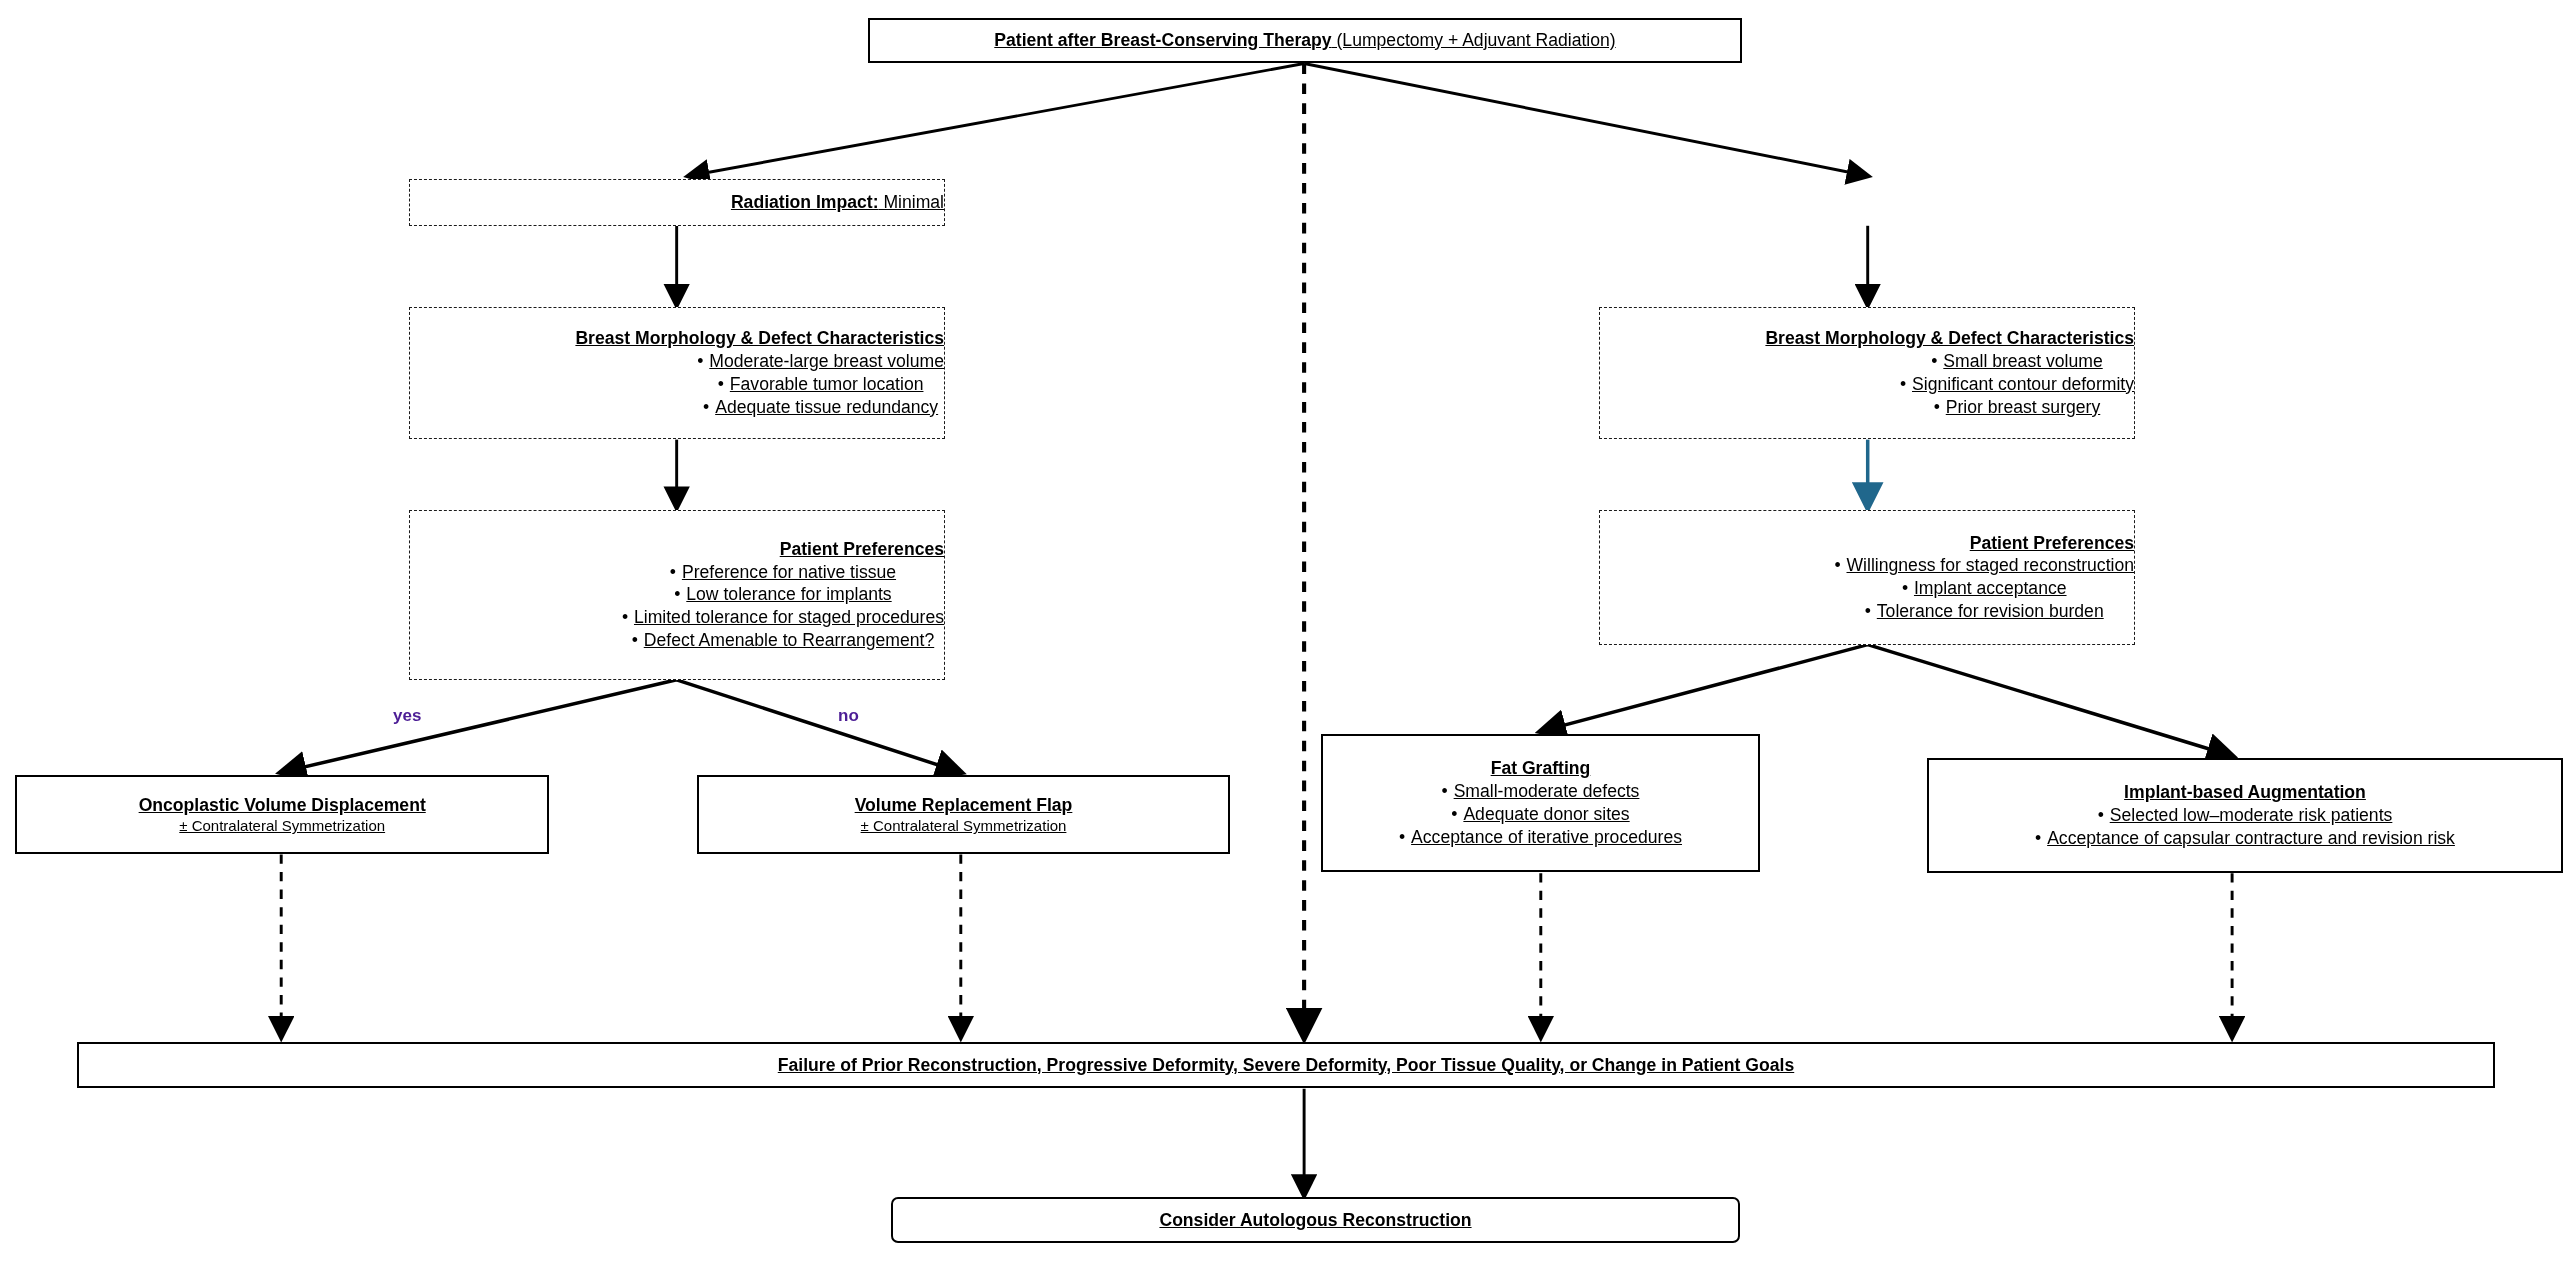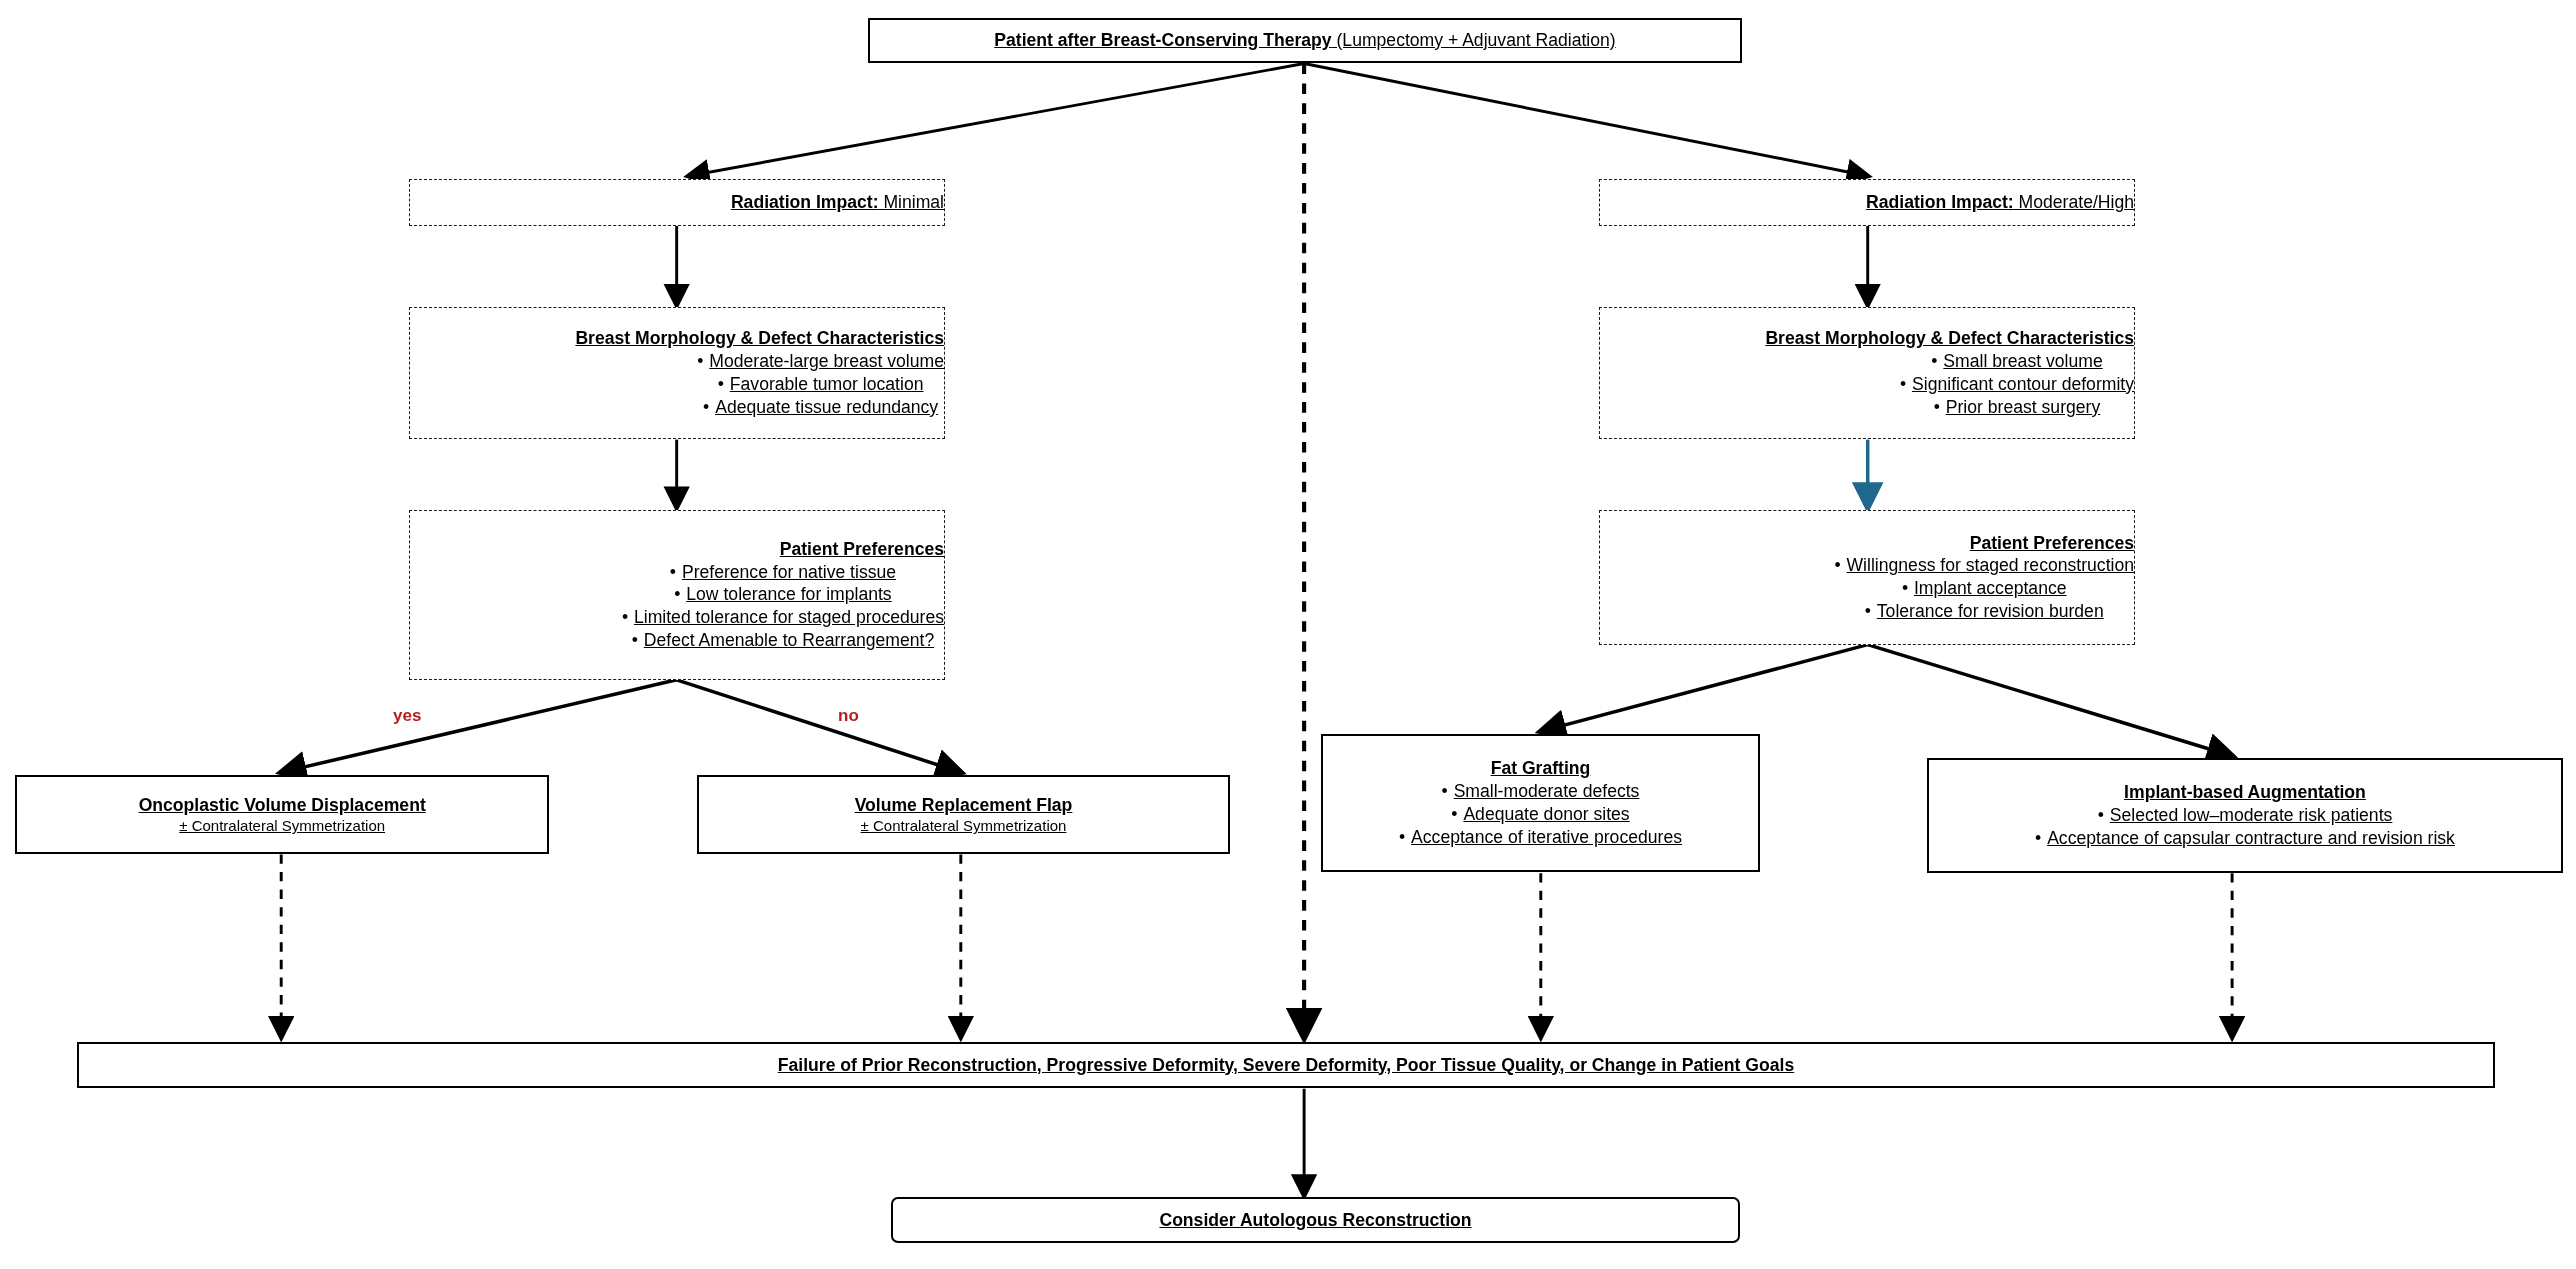--- a/index.html
+++ b/index.html
@@ -68,21 +68,21 @@
   }
   .bullets li::before {
     content: "\2022";
     display: inline-block;
     margin-right: 5.9px;
   }
   .edge-label {
     position: absolute;
     font-size: 17px;
     font-weight: bold;
-    color: #b91c1c;
+    color: #4c1d95;
     white-space: nowrap;
     text-align: right;
   }
   .bar-title {
     font-weight: bold;
     font-size: 17.6px;
     white-space: nowrap;
   }
 </style>
 </head>
@@ -167,25 +167,20 @@
   <div class="node solid" style="left:15.2px; top:775px; width:534px; height:79px;">
     <div class="title">Oncoplastic Volume Displacement</div>
     <div class="subline">± Contralateral Symmetrization</div>
   </div>
 
   <div class="node solid" style="left:697px; top:775px; width:533px; height:79px;">
     <div class="title">Volume Replacement Flap</div>
     <div class="subline">± Contralateral Symmetrization</div>
   </div>
 
-  <div class="node dashed" style="left:1599px; top:179px; width:536px; height:47px;">
-    <div class="title">
-      <span>Radiation Impact:</span><span class="reg"> Moderate/High</span>
-    </div>
-  </div>
 
   <div class="node dashed" style="left:1599px; top:307px; width:536px; height:132px;">
     <div class="title">Breast Morphology &amp; Defect Characteristics</div>
     <ul class="bullets">
       <li>Small breast volume</li>
       <li>Significant contour deformity</li>
       <li>Prior breast surgery</li>
     </ul>
   </div>
 

